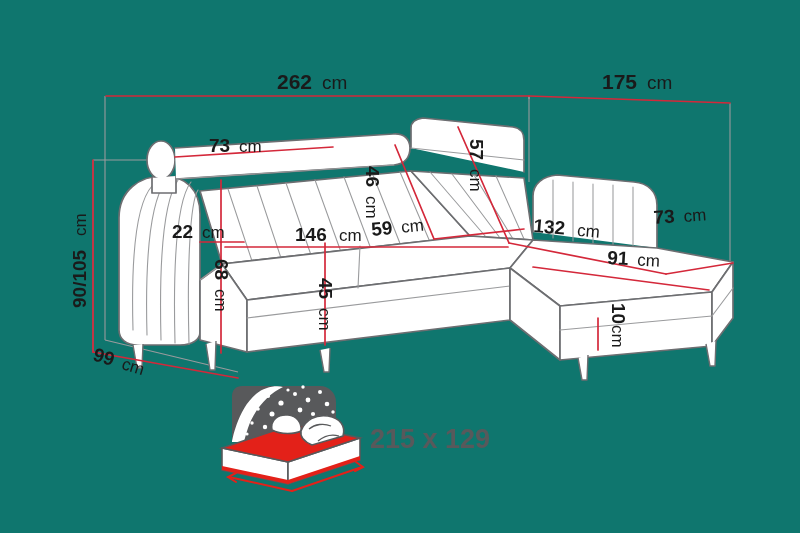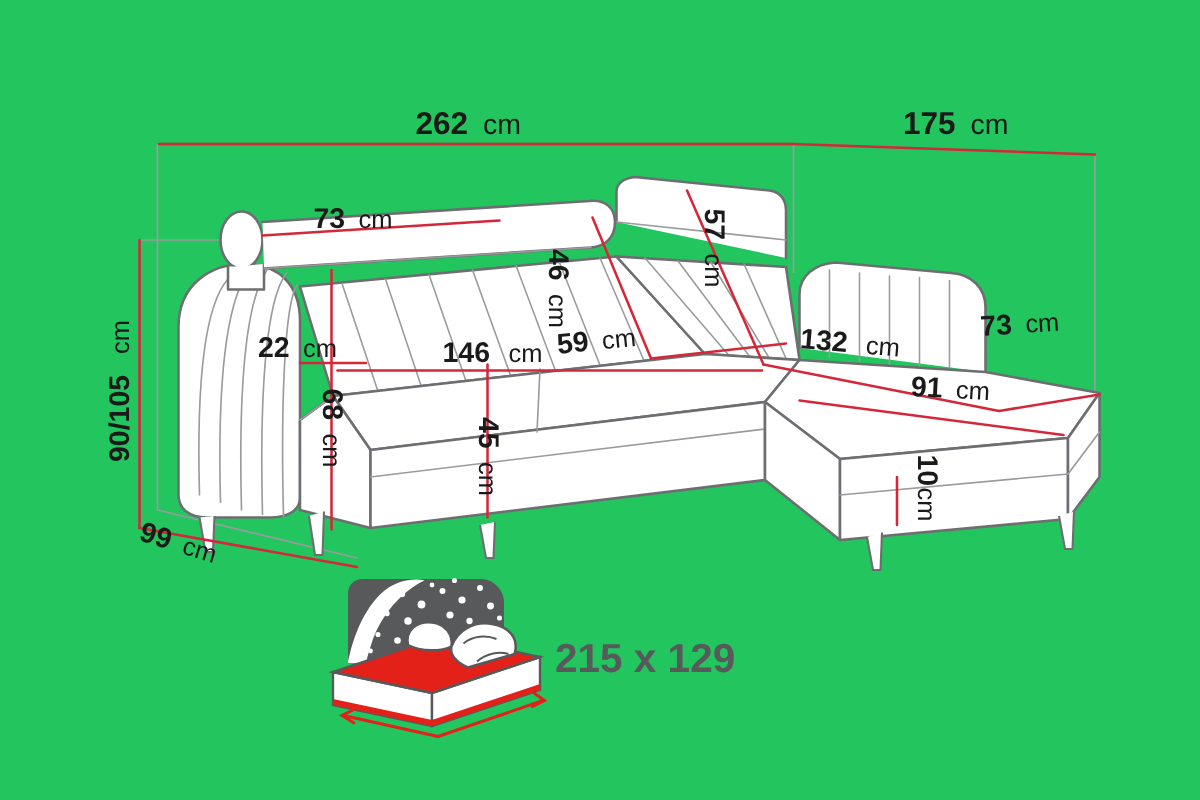--- a/index.html
+++ b/index.html
@@ -10,21 +10,21 @@
   body {
     width: 800px;
     height: 533px;
     font-family: "Liberation Sans", sans-serif;
     overflow: hidden;
   }
   #stage {
     position: relative;
     width: 800px;
     height: 533px;
-    background: #22c55e;
+    background: #0f766e;
   }
   #diagram {
     position: absolute;
     left: 0;
     top: 0;
     width: 800px;
     height: 533px;
   }
   .dim-label {
     font-family: "Liberation Sans", sans-serif;

